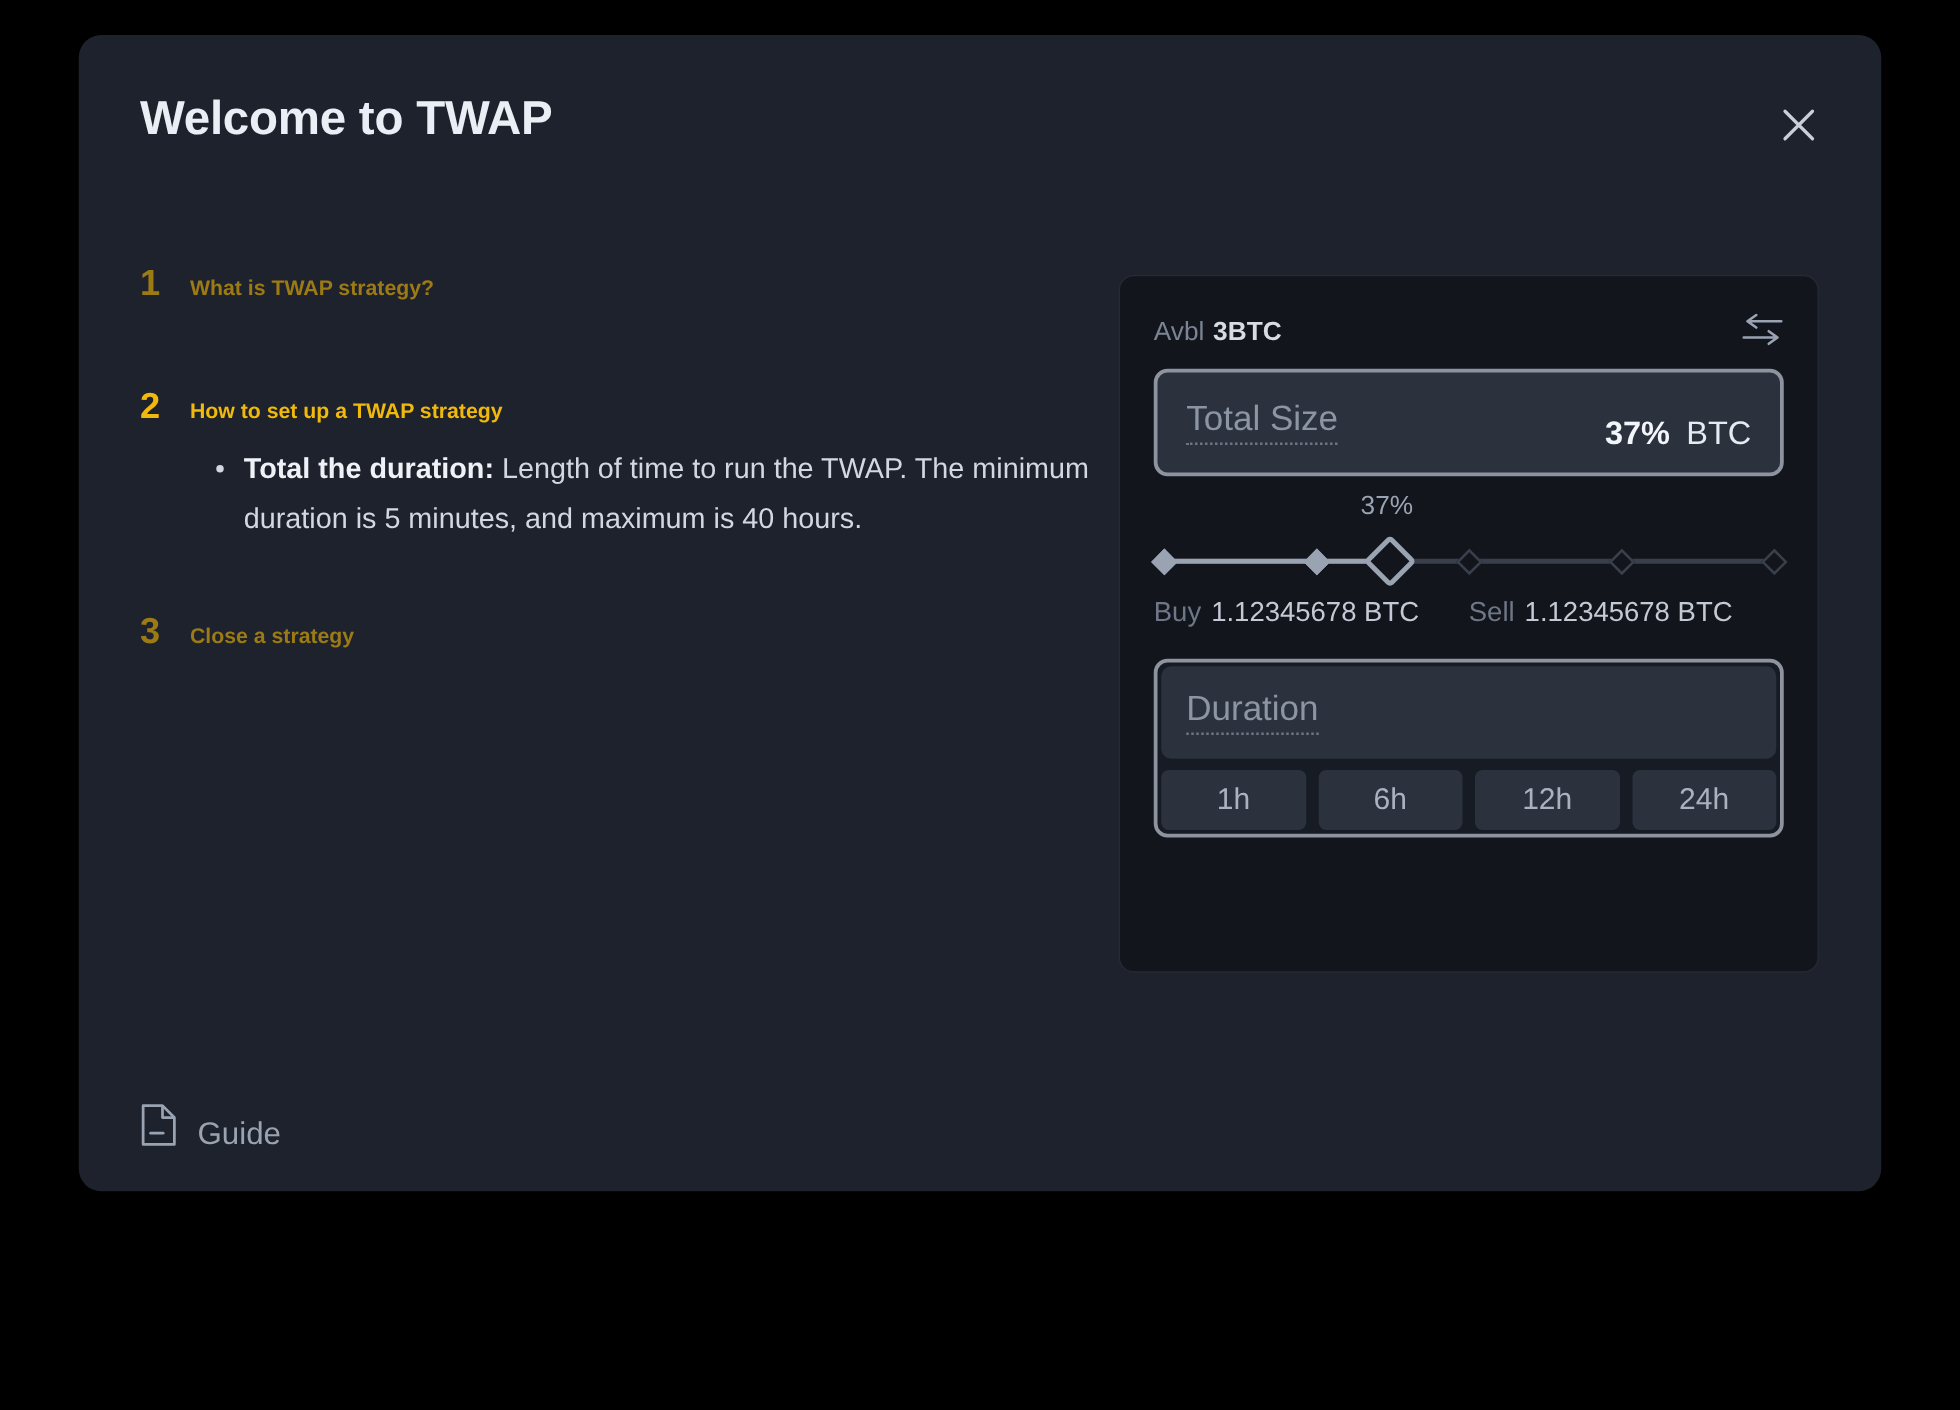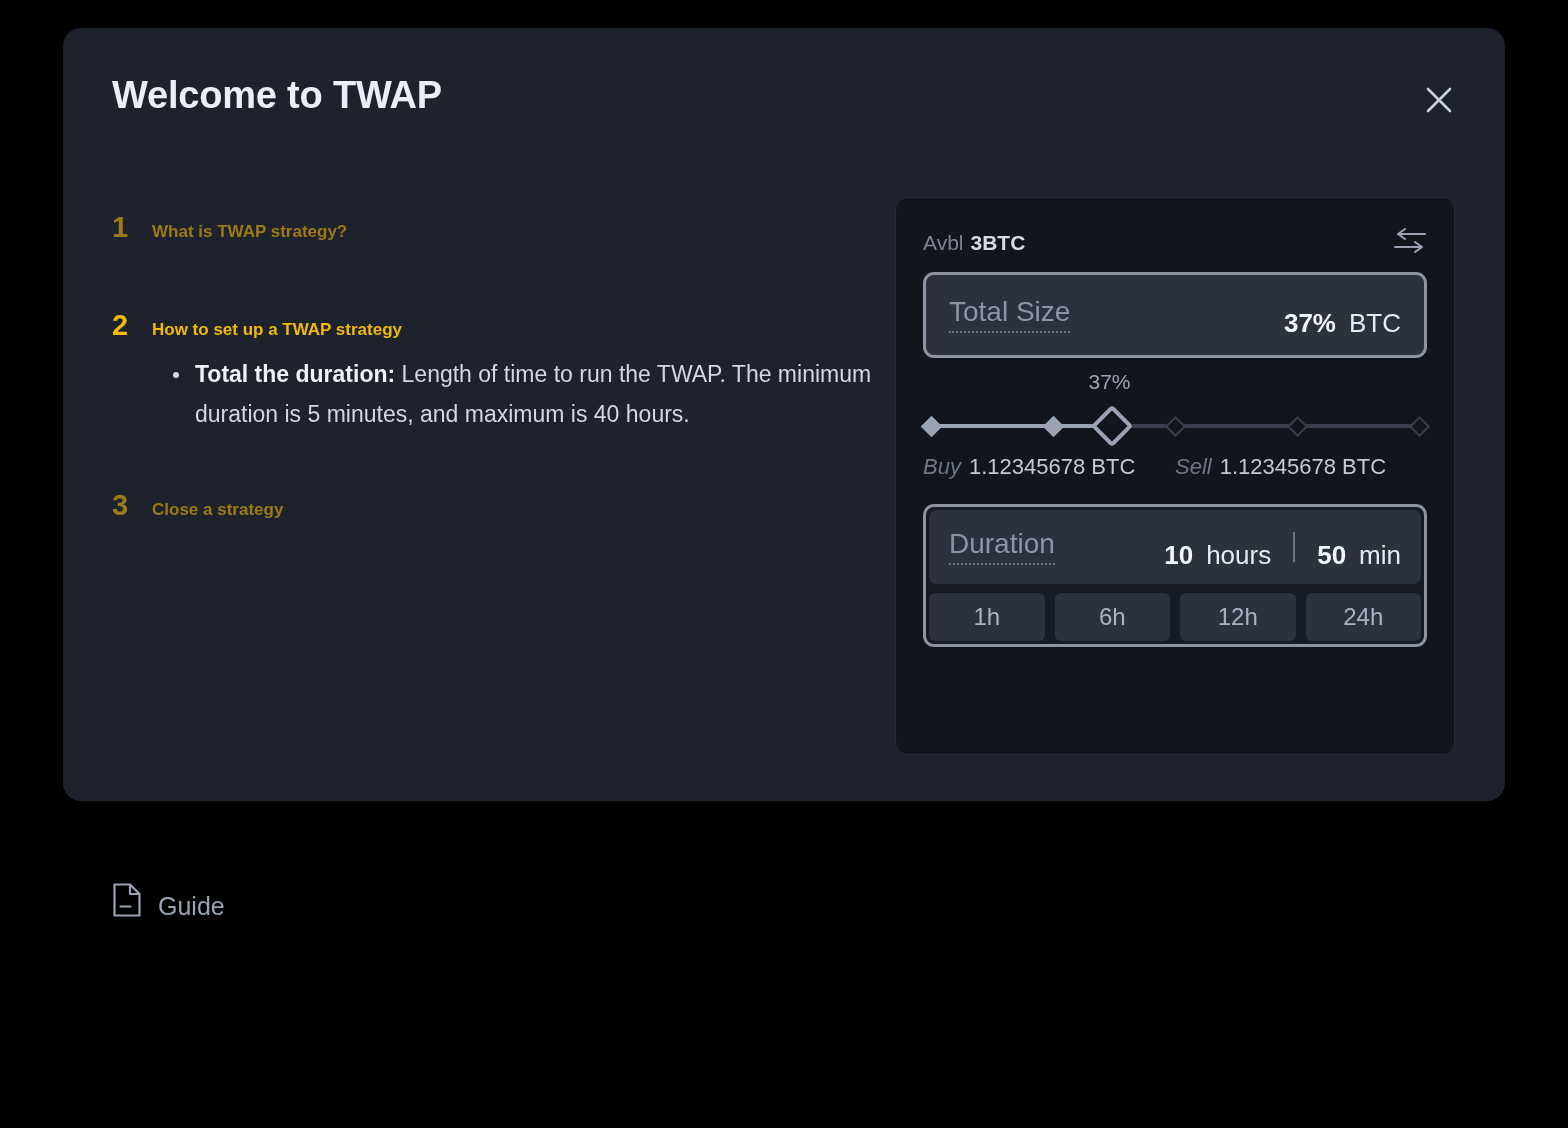--- a/index.html
+++ b/index.html
@@ -18,21 +18,21 @@
     height: 1128px;
     background: #000000;
   }
 
   
   .dialog {
     position: absolute;
     left: 63px;
     top: 28px;
     width: 1442px;
-    height: 773px;
+    height: 925px;
     background: #1e222c;
     border-radius: 18px;
     box-shadow: 0 14px 60px rgba(0,0,0,0.85);
   }
 
   
   .dialog-title {
     position: absolute;
     left: 49px;
     top: 46px;
@@ -131,21 +131,21 @@
   }
   .guide-label {
     font-size: 25px;
     color: #9aa3b2;
   }
 
   
   .panel {
     position: absolute;
     left: 832px;
-    top: 169px;
+    top: 192px;
     width: 560px;
     height: 558px;
     background: #12151c;
     border: 1px solid #262b36;
     border-radius: 12px;
     padding: 28px 27px;
   }
 
   .avbl-row {
     display: flex;
@@ -264,21 +264,21 @@
   .buysell {
     display: flex;
     margin-top: 6px;
     margin-bottom: 24px;
   }
   .bs-item {
     flex: 1;
     font-size: 22px;
     white-space: nowrap;
   }
-  .bs-label { color: #6e7787; font-style: italic; }
+  .bs-label { color: #6e7787; }
   .bs-value { color: #c3cad5; margin-left: 8px; }
 
   
   .duration-box {
     border: 3px solid #8d949f;
     border-radius: 11px;
     background: #171b23;
     padding: 3px;
   }
   .duration-top {
@@ -411,31 +411,20 @@
           <span class="bs-label">Buy</span><span class="bs-value">1.12345678 BTC</span>
         </div>
         <div class="bs-item">
           <span class="bs-label">Sell</span><span class="bs-value">1.12345678 BTC</span>
         </div>
       </div>
 
       <div class="duration-box">
         <div class="duration-top">
           <span class="field-label">Duration</span>
-          <span class="dur-fields">
-            <span class="field-value">
-              <span class="val-strong">10</span>
-              <span class="val-unit">hours</span>
-            </span>
-            <span class="dur-sep"></span>
-            <span class="field-value">
-              <span class="val-strong">50</span>
-              <span class="val-unit">min</span>
-            </span>
-          </span>
         </div>
         <div class="preset-row">
           <div class="preset">1h</div>
           <div class="preset">6h</div>
           <div class="preset">12h</div>
           <div class="preset">24h</div>
         </div>
       </div>
 
     </div>

